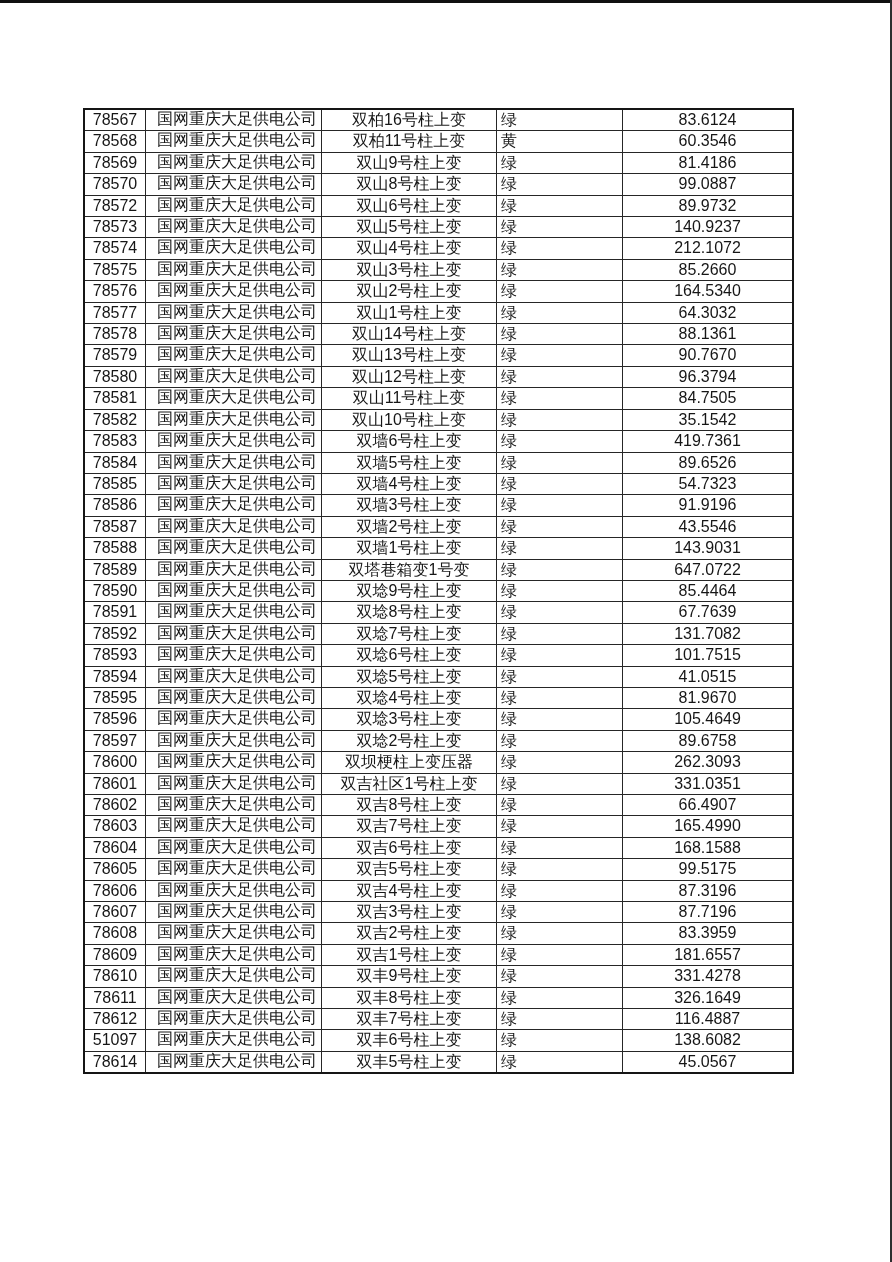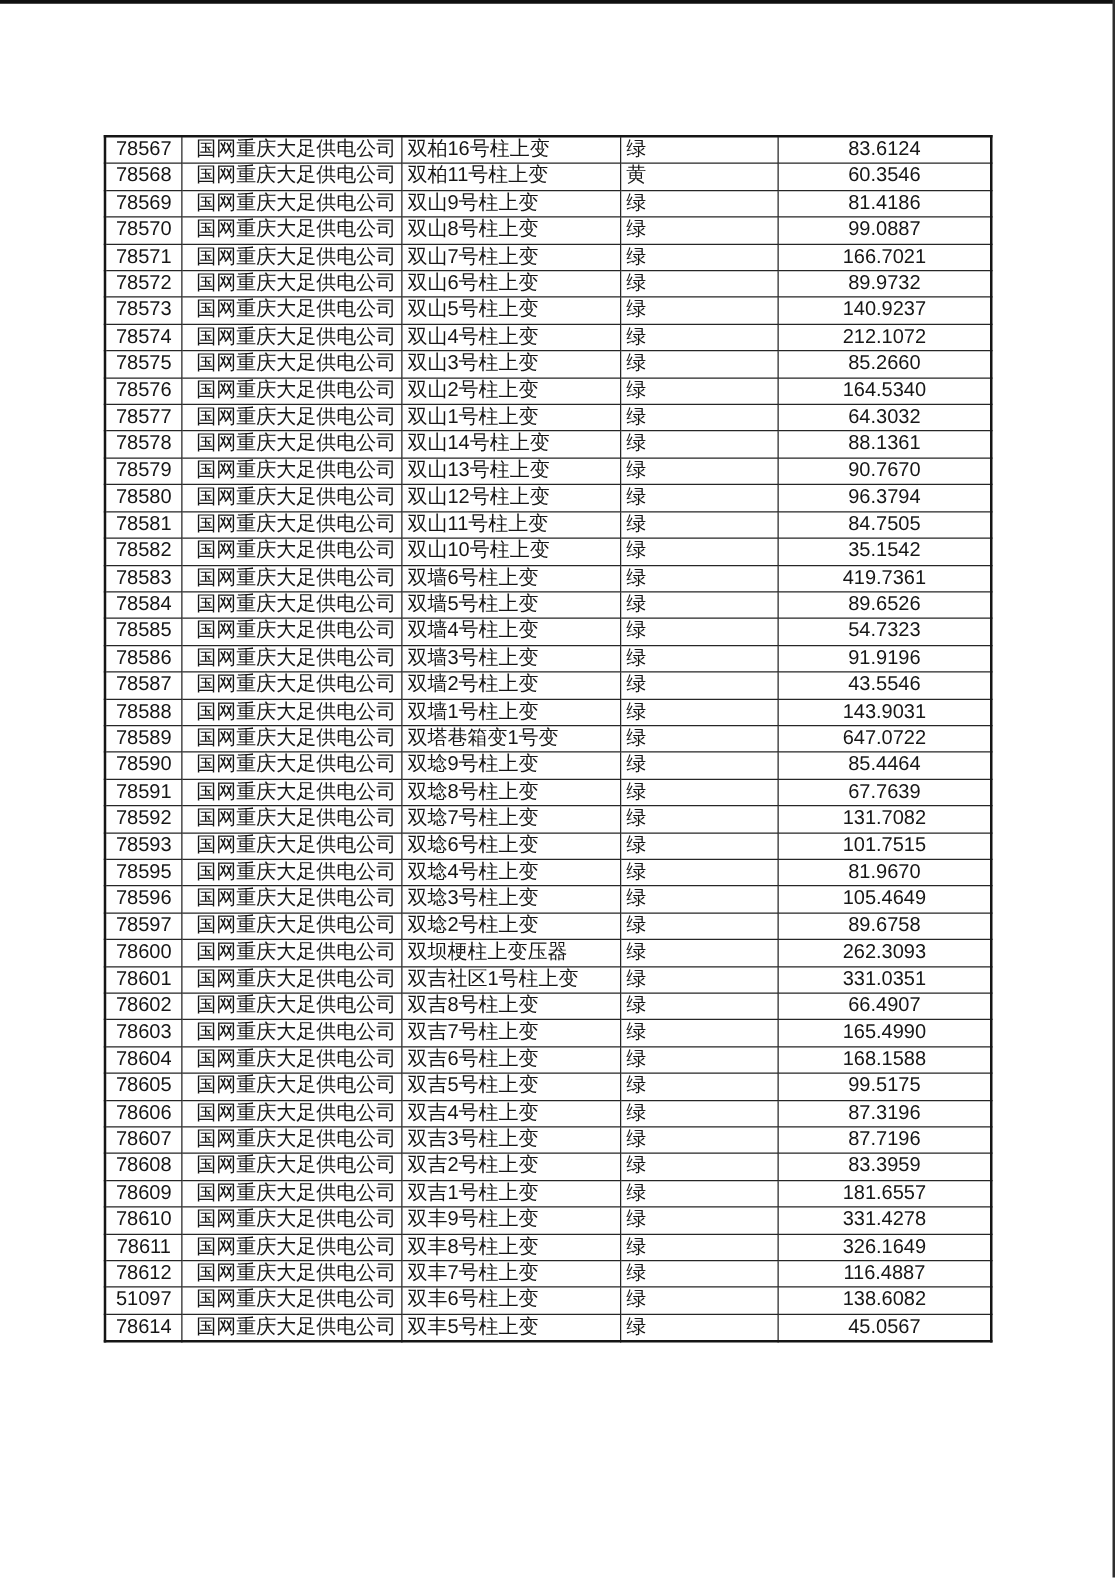--- a/index.html
+++ b/index.html
@@ -40,21 +40,21 @@
     line-height: 20.4px;
     font-size: 16px;
     color: #161616;
     padding: 0 4px;
     white-space: nowrap;
     overflow: hidden;
     font-weight: 400;
   }
   td.c0 { width: 52px;  text-align: center; }
   td.c1 { width: 167px; text-align: right; font-family: Liberation Mono, monospace; }
-  td.c2 { width: 166px; text-align: left; }
+  td.c2 { width: 166px; text-align: center; }
   td.c3 { width: 117px; text-align: left; }
   td.c4 { width: 161px; text-align: center; }
 </style>
 </head>
 <body>
 
 <div class="top-edge"></div>
 <div class="right-edge"></div>
 
 <table class="sheet">
@@ -81,27 +81,20 @@
         <td class="c4">81.4186</td>
       </tr>
       <tr>
         <td class="c0">78570</td>
         <td class="c1">国网重庆大足供电公司</td>
         <td class="c2">双山8号柱上变</td>
         <td class="c3">绿</td>
         <td class="c4">99.0887</td>
       </tr>
       <tr>
-        <td class="c0">78571</td>
-        <td class="c1">国网重庆大足供电公司</td>
-        <td class="c2">双山7号柱上变</td>
-        <td class="c3">绿</td>
-        <td class="c4">166.7021</td>
-      </tr>
-      <tr>
         <td class="c0">78572</td>
         <td class="c1">国网重庆大足供电公司</td>
         <td class="c2">双山6号柱上变</td>
         <td class="c3">绿</td>
         <td class="c4">89.9732</td>
       </tr>
       <tr>
         <td class="c0">78573</td>
         <td class="c1">国网重庆大足供电公司</td>
         <td class="c2">双山5号柱上变</td>
@@ -240,20 +233,27 @@
         <td class="c2">双埝7号柱上变</td>
         <td class="c3">绿</td>
         <td class="c4">131.7082</td>
       </tr>
       <tr>
         <td class="c0">78593</td>
         <td class="c1">国网重庆大足供电公司</td>
         <td class="c2">双埝6号柱上变</td>
         <td class="c3">绿</td>
         <td class="c4">101.7515</td>
+      </tr>
+      <tr>
+        <td class="c0">78594</td>
+        <td class="c1">国网重庆大足供电公司</td>
+        <td class="c2">双埝5号柱上变</td>
+        <td class="c3">绿</td>
+        <td class="c4">41.0515</td>
       </tr>
       <tr>
         <td class="c0">78595</td>
         <td class="c1">国网重庆大足供电公司</td>
         <td class="c2">双埝4号柱上变</td>
         <td class="c3">绿</td>
         <td class="c4">81.9670</td>
       </tr>
       <tr>
         <td class="c0">78596</td>

